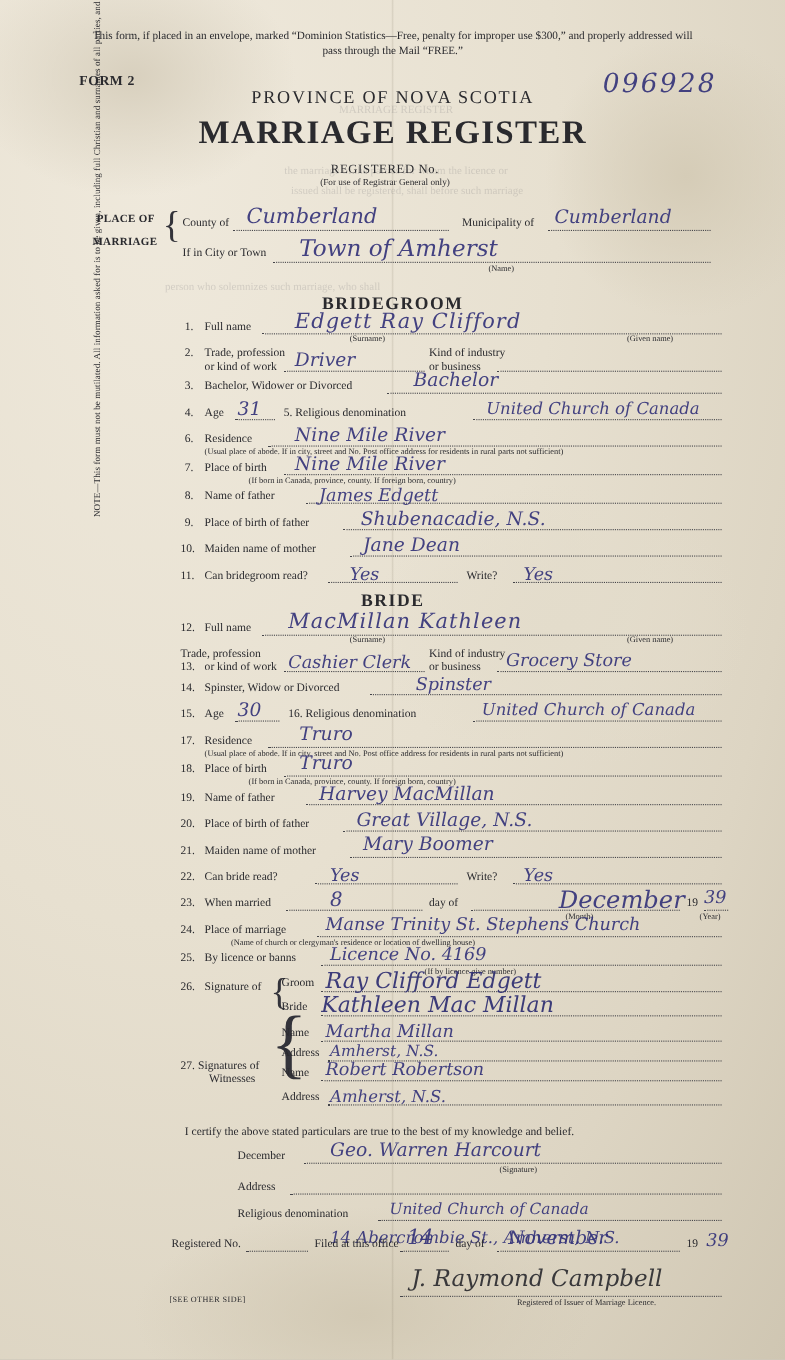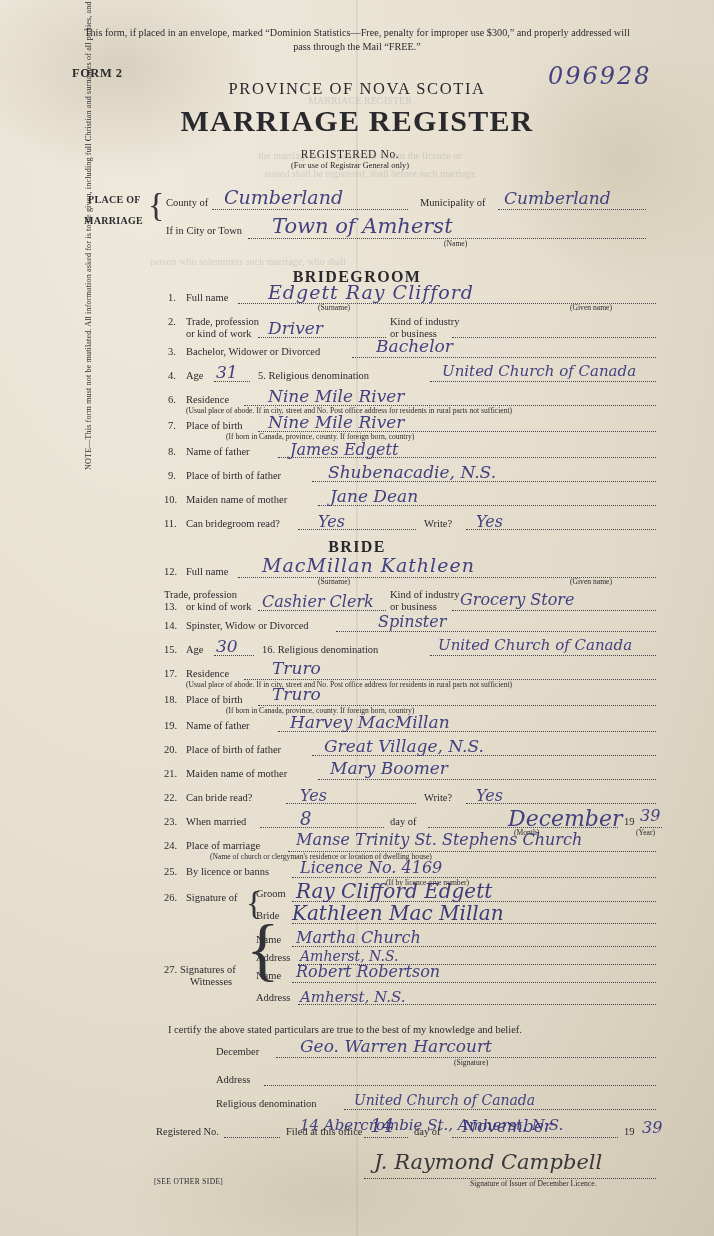--- a/index.html
+++ b/index.html
@@ -283,21 +283,21 @@
     <div class="hw sig" style="left:296px;top:879px;font-size:20px;color:#2e2e72;">Ray Clifford Edgett</div>
     <div class="hw sig" style="left:292px;top:901px;font-size:20px;color:#2e2e72;">Kathleen Mac Millan</div>
 
     <div class="t" style="left:164px;top:964px;">27.</div>
     <div class="t" style="left:180px;top:964px;">Signatures of</div>
     <div class="t" style="left:190px;top:976px;">Witnesses</div>
     <div class="brace" style="left:246px;top:932px;font-size:70px;line-height:.5;">{</div>
 
     <div class="t" style="left:256px;top:934px;">Name</div>
     <div class="dotrule" style="left:292px;top:946px;width:364px;"></div>
-    <div class="hw" style="left:296px;top:928px;font-size:16px;">Martha Church</div>
+    <div class="hw" style="left:296px;top:928px;font-size:16px;">Martha Millan</div>
 
     <div class="t" style="left:256px;top:952px;">Address</div>
     <div class="dotrule" style="left:298px;top:964px;width:358px;"></div>
     <div class="hw" style="left:300px;top:948px;font-size:14px;">Amherst, N.S.</div>
 
     <div class="t" style="left:256px;top:970px;">Name</div>
     <div class="dotrule" style="left:292px;top:982px;width:364px;"></div>
     <div class="hw" style="left:296px;top:962px;font-size:16px;">Robert Robertson</div>
 
     <div class="t" style="left:256px;top:992px;">Address</div>
@@ -325,17 +325,17 @@
     <div class="dotrule" style="left:364px;top:1137px;width:44px;"></div>
     <div class="hw" style="left:370px;top:1114px;font-size:19px;">14</div>
     <div class="t" style="left:414px;top:1126px;">day of</div>
     <div class="dotrule" style="left:452px;top:1137px;width:166px;"></div>
     <div class="hw" style="left:462px;top:1116px;font-size:17px;">November</div>
     <div class="t" style="left:624px;top:1126px;">19</div>
     <div class="hw" style="left:642px;top:1118px;font-size:16px;">39</div>
 
     <div class="hw" style="left:374px;top:1150px;font-size:21px;color:#2c2c30;">J. Raymond Campbell</div>
     <div class="dotrule" style="left:364px;top:1178px;width:292px;"></div>
-    <div class="t xs" style="left:470px;top:1180px;">Signature of Issuer of December Licence.</div>
+    <div class="t xs" style="left:470px;top:1180px;">Registered of Issuer of Marriage Licence.</div>
 
     <div class="t bottom-note" style="left:154px;top:1178px;">[SEE OTHER SIDE]</div>
   </div>
 </div>
 
 </body></html>

